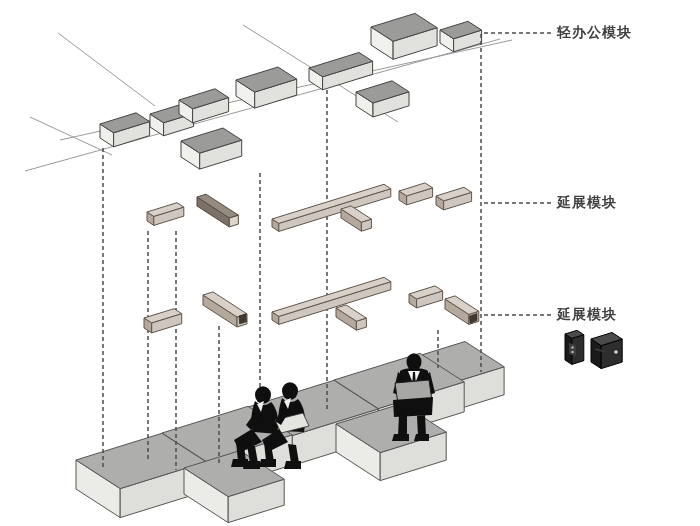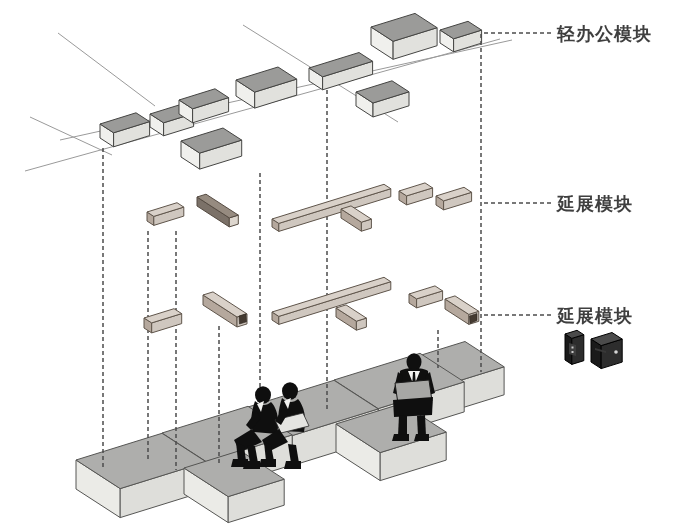--- a/index.html
+++ b/index.html
@@ -2,21 +2,21 @@
 <html><head>
 <meta charset="utf-8">
 <style>
   html,body{margin:0;padding:0;background:#ffffff;}
   .stage{
     position:relative;width:700px;height:526px;background:#ffffff;
     overflow:hidden;font-family:"Liberation Sans","DejaVu Sans",sans-serif;
   }
   .stage svg{position:absolute;left:0;top:0;}
   .mod-label{
-    position:absolute;font-size:18px;font-weight:700;color:#3f3f3f;
+    position:absolute;font-size:14px;font-weight:700;color:#3f3f3f;
     letter-spacing:1px;white-space:nowrap;line-height:1;
   }
   .lbl-1{left:557px;top:25px;}
   .lbl-2{left:557px;top:195px;text-align:right;}
   .lbl-3{left:557px;top:307px;}
 </style>
 </head>
 <body>
 
 <div class="stage">

